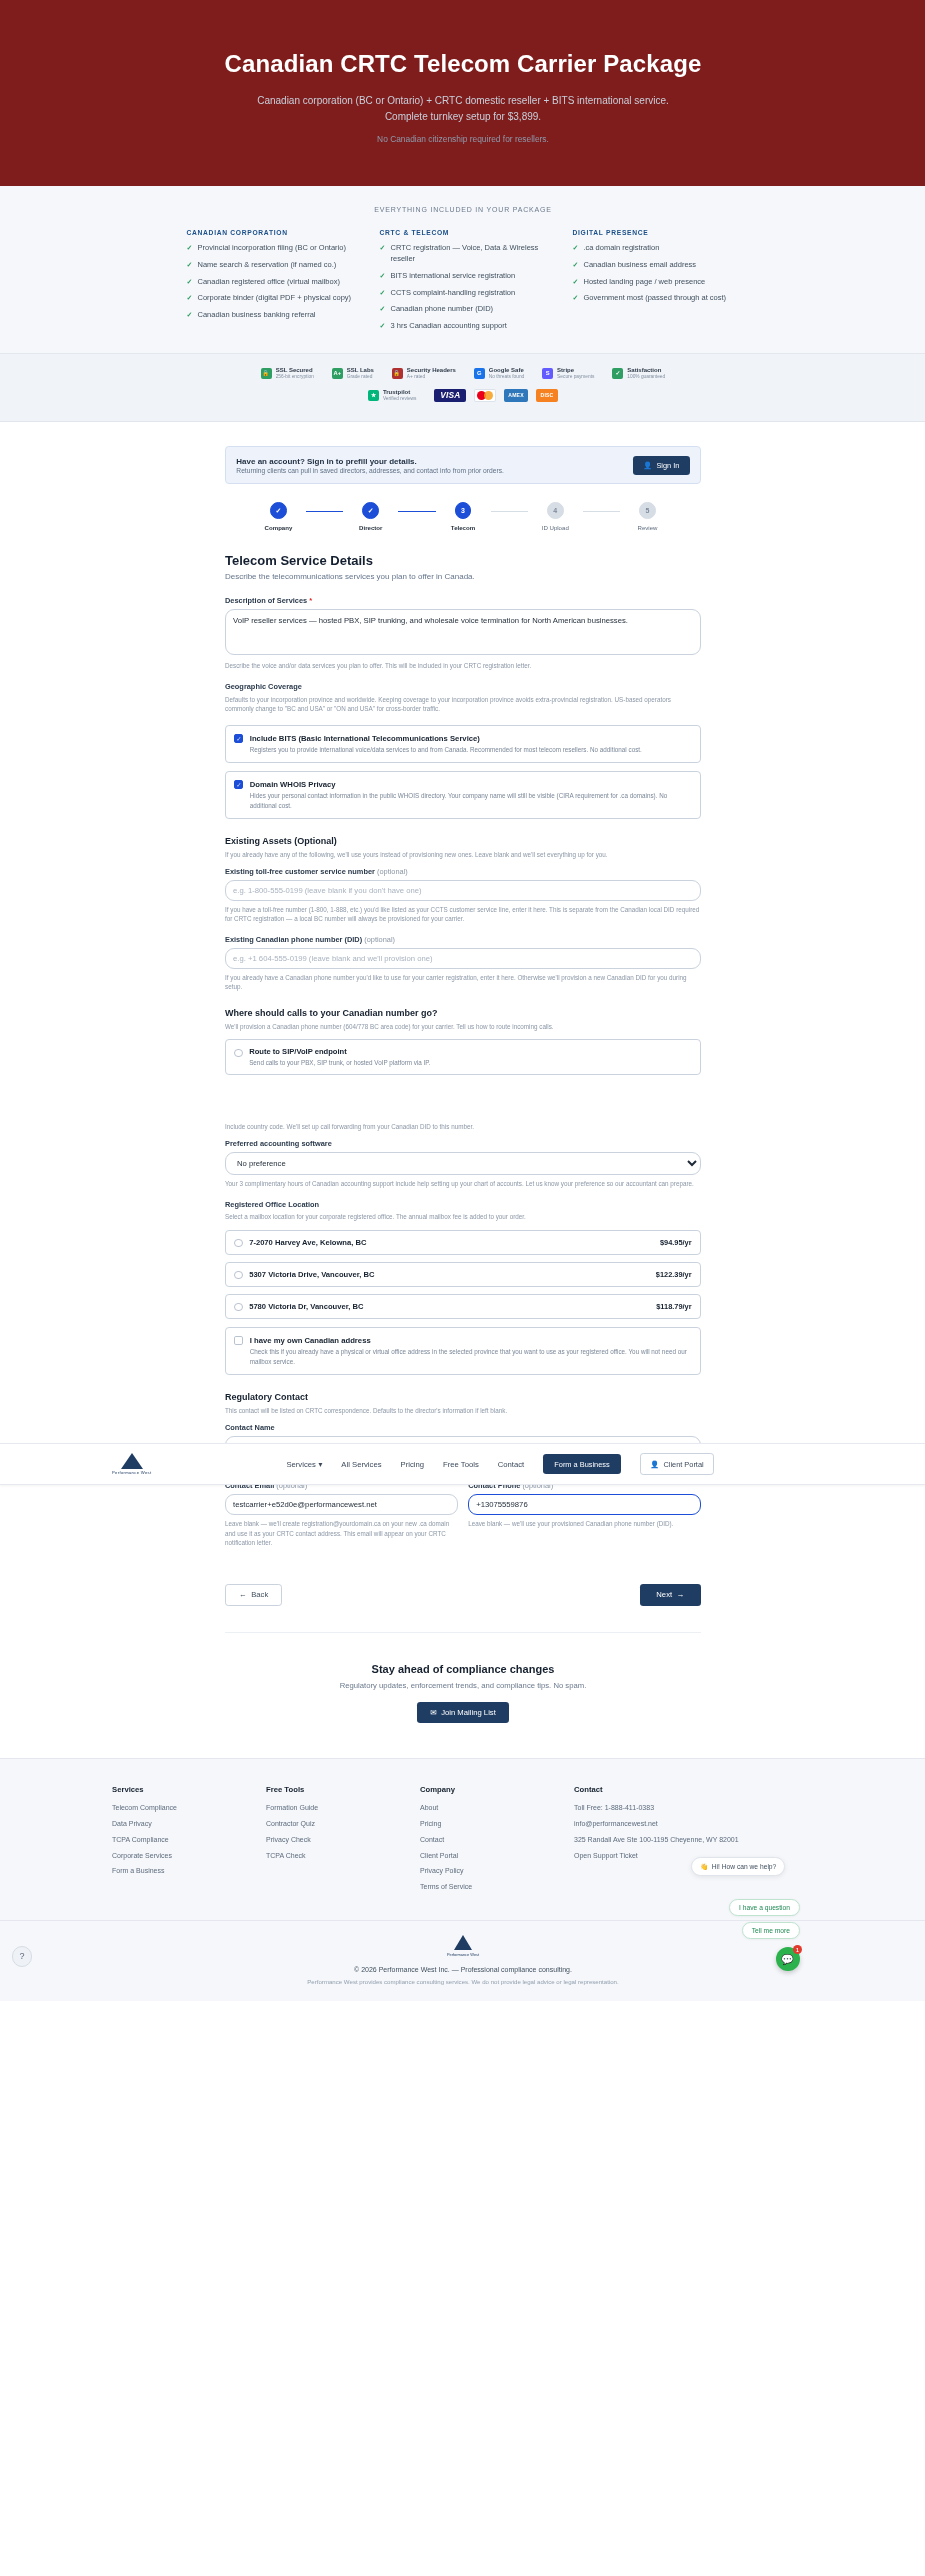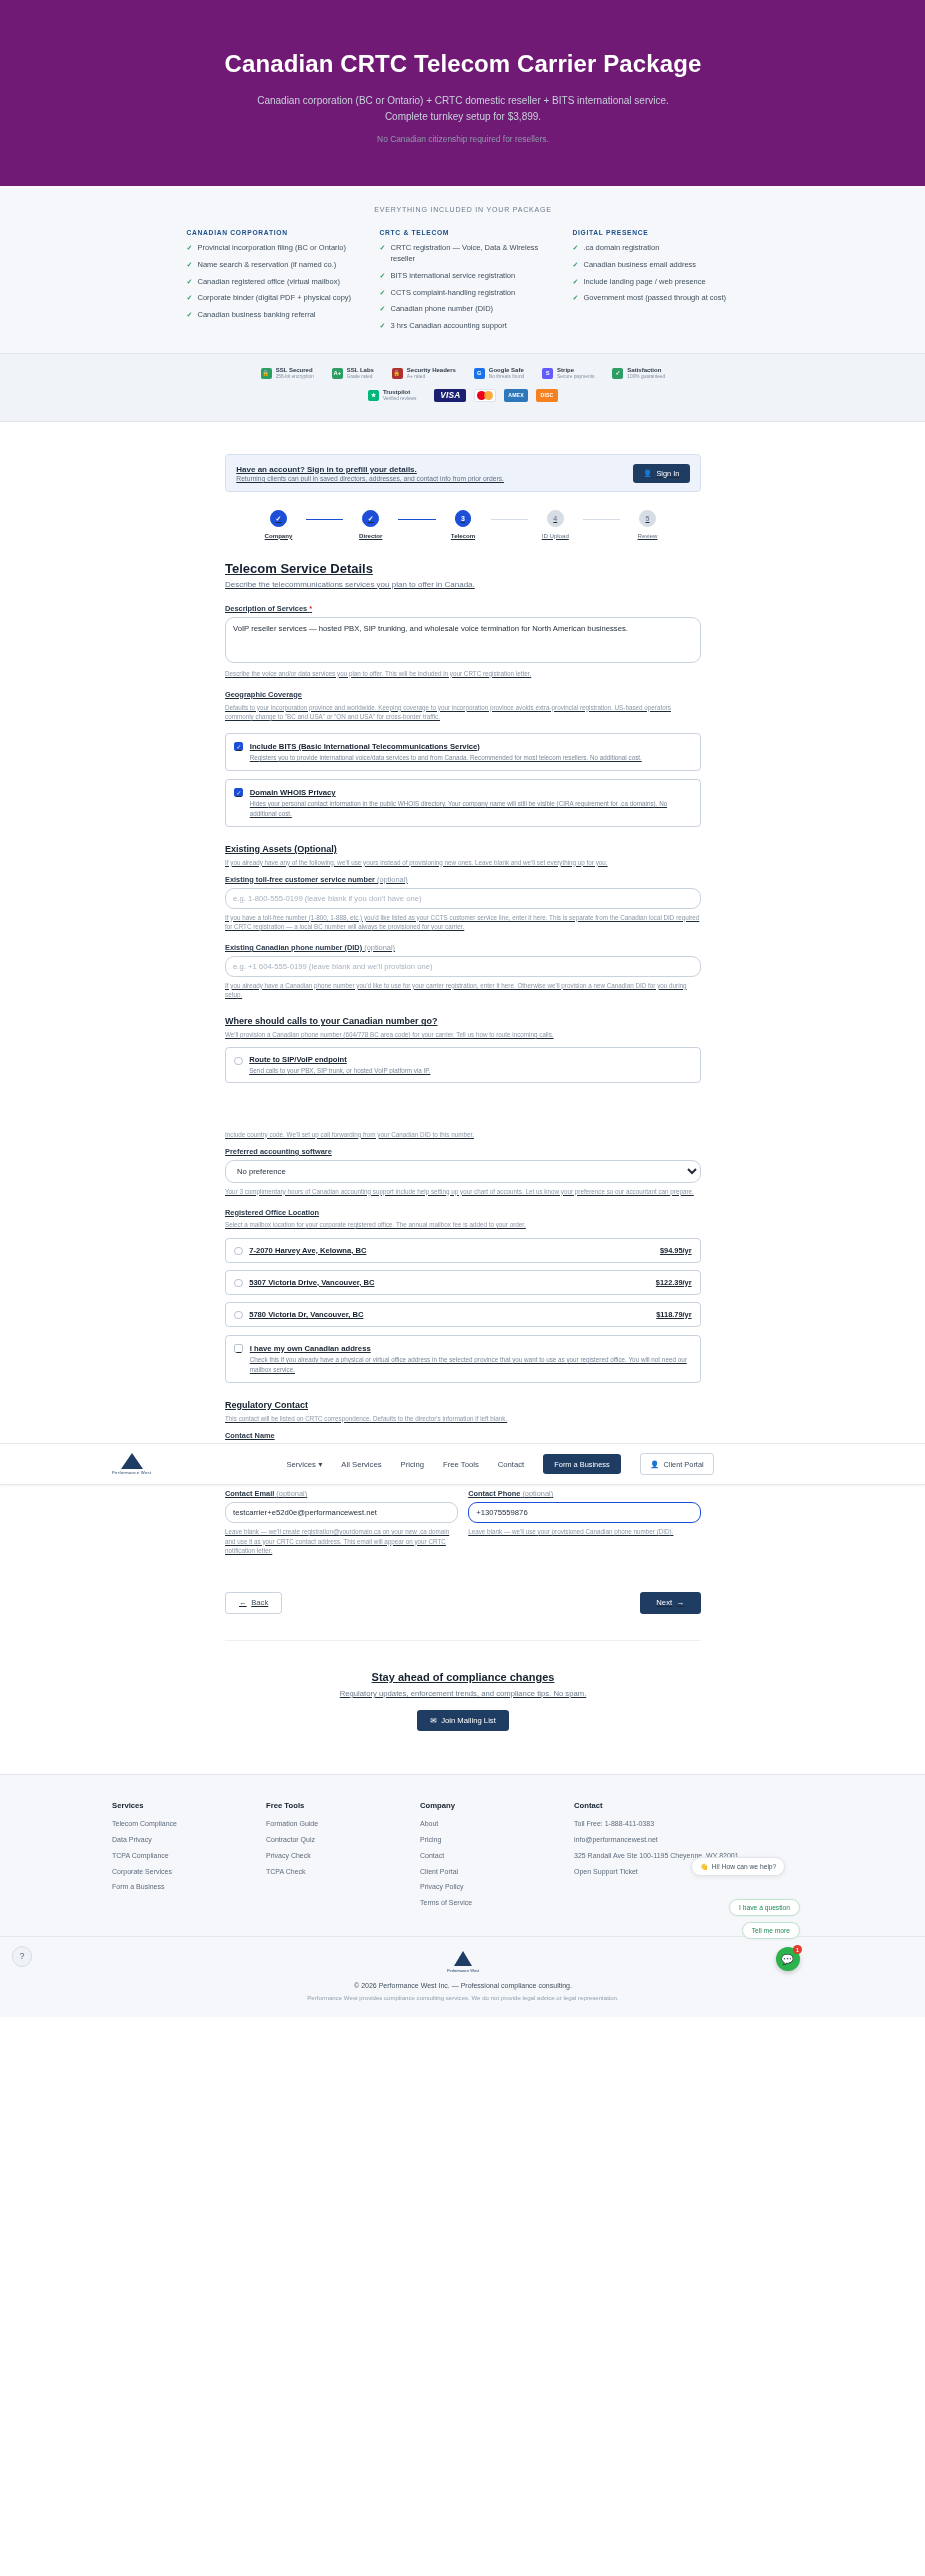--- a/index.html
+++ b/index.html
@@ -8,21 +8,21 @@
     width: 926px;
     background: #ffffff;
     font-family: "Liberation Sans", sans-serif;
     color: #1f2a37;
     -webkit-font-smoothing: antialiased;
   }
   .page { width:926px; margin:0 auto; position:relative; }
 
   
   .hero {
-    background:#701a75;
+    background:#7f1d1d;
     color:#fff;
     text-align:center;
     padding:50px 0 42px;
   }
   .hero h1 {
     margin:0 0 14px;
     font-size:24px;
     line-height:1.2;
     font-weight:bold;
     letter-spacing:0.1px;
@@ -123,21 +123,21 @@
   .cl-mc { background:#fff; border:0.6px solid #dde3ea; position:relative; width:22px; }
   .cl-mc .c1, .cl-mc .c2 { position:absolute; width:9px; height:9px; border-radius:50%; top:1.9px; }
   .cl-mc .c1 { background:#eb001b; left:1.9px; }
   .cl-mc .c2 { background:#f79e1b; left:8.4px; opacity:.85; }
   .cl-amex { background:#2e77bb; font-size:5.1px; }
   .cl-disc { background:#f68121; font-size:5.1px; }
   .tp-badge { background:#00b67a; }
 
   
   .main { padding:16.7px 0 0; }
-  .wrap { width:476px; margin:16px auto;text-decoration:underline; }
+  .wrap { width:476px; margin:8px auto; }
 
   .signin-box {
     background:#eef3fb;
     border:0.6px solid #d4e0f2;
     border-radius:3.9px;
     padding:8.4px 10.3px;
     display:flex;
     align-items:center;
     justify-content:space-between;
     margin-bottom:18px;
@@ -458,21 +458,21 @@
           <li>Canadian phone number (DID)</li>
           <li>3 hrs Canadian accounting support</li>
         </ul>
       </div>
 
       <div class="col">
         <h4>DIGITAL PRESENCE</h4>
         <ul>
           <li>.ca domain registration</li>
           <li>Canadian business email address</li>
-          <li>Include landing page / web presence</li>
+          <li>Hosted landing page / web presence</li>
           <li>Government most (passed through at cost)</li>
         </ul>
       </div>
 
     </div>
   </section>
 
   <section class="trust">
     <div class="badges">
       <div class="badge">

